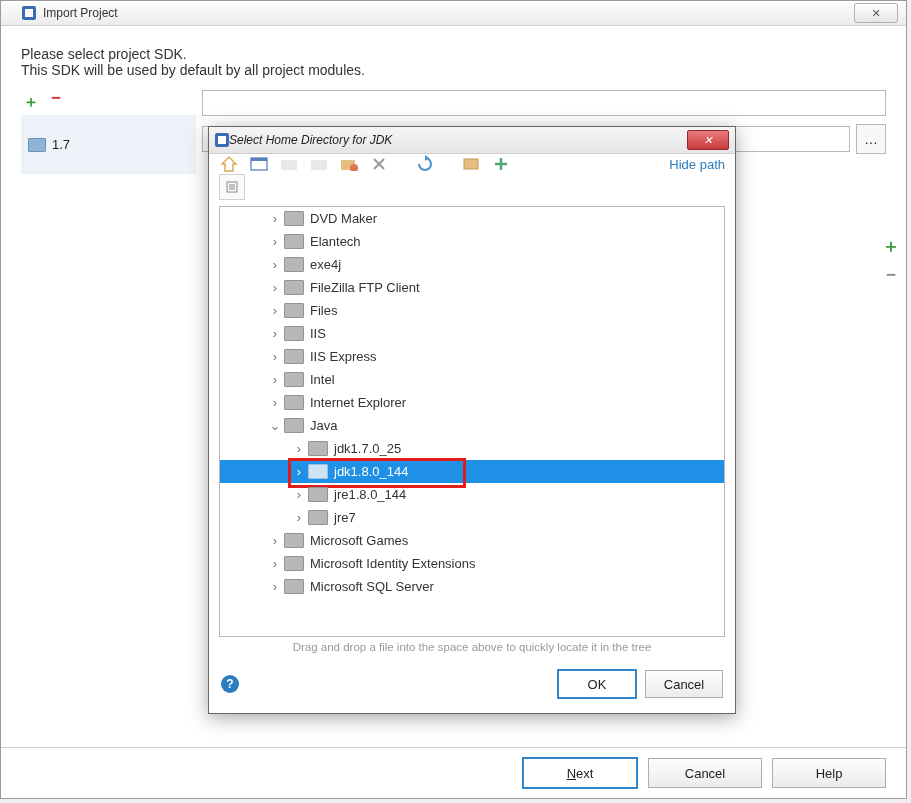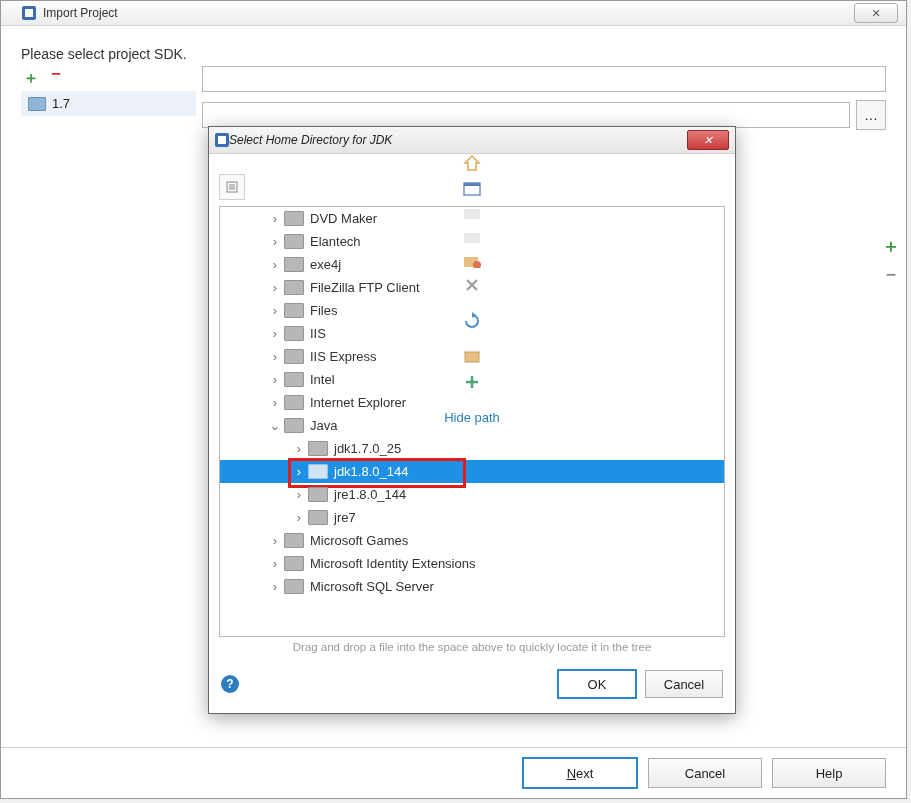--- a/index.html
+++ b/index.html
@@ -14,21 +14,21 @@
   .titlebar .icon-box { width:16px; height:16px; margin-right:6px; display:inline-flex; align-items:center; justify-content:center;}
   .win-btn { position:absolute; top:2px; right:8px; width:42px; height:18px; border:1px solid #b0b0b0; border-radius:3px; background:linear-gradient(#fff,#e5e5e5); display:flex; align-items:center; justify-content:center; font-size:11px; color:#555;}
   .body { flex:1; padding: 16px 20px 0 20px; display:flex; flex-direction:column; position:relative;}
   .heading { font-size:14px; color:#333; margin:4px 0 0 0;}
   .sub { font-size:14px; color:#333; margin:0 0 8px 0;}
   .sdk-area { display:flex; gap:6px; margin-top:4px;}
   .sdk-tree { width:175px; border:none; }
   .sdk-tools { display:flex; gap:8px; padding:2px 2px;}
   .plus { color:#3c9a3c; font-weight:bold; font-size:16px;}
   .minus{ color:#c33; font-weight:bold; font-size:18px; line-height:10px;}
-  .sdk-item { background:#edf2f8; border:1px solid #edf2f8; padding:4px 6px; display:flex; align-items:center; gap:6px;}
+  .sdk-item { background:#edf2f8; border:1px solid #edf2f8; padding:21px 6px; display:flex; align-items:center; gap:6px;}
   .folder-ic { width:16px; height:12px; background:#8fb4d8; border:1px solid #6d92b7; border-radius:1px; display:inline-block;}
   .right-pane { flex:1; display:flex; flex-direction:column; gap:8px;}
   .textbox { height:26px; border:1px solid #b8b8b8; background:#fff; box-sizing:border-box;}
   .row { display:flex; gap:6px; align-items:center;}
   .browse-btn { width:28px; height:28px; border:1px solid #b8b8b8; background:#f7f7f7; display:flex; align-items:center; justify-content:center; font-size:14px;}
   .side-plus-minus { position:absolute; right:6px; top:208px; display:flex; flex-direction:column; gap:4px; align-items:center;}
   .side-plus-minus span { font-size:18px; font-weight:bold;}
   .side-plus-minus .p { color:#3c9a3c;}
   .side-plus-minus .m { color:#888;}
 
@@ -41,21 +41,21 @@
   .dialog {
     position:absolute; left:207px; top:100px; width:526px; height:586px; background:#fff; border:1px solid #666;
     box-shadow: 0 4px 18px rgba(0,0,0,0.35);
     display:flex; flex-direction:column;
   }
   .dialog .dlg-titlebar {
     height:26px; background:linear-gradient(#f6f6f6,#e6e6e6); border-bottom:1px solid #cfcfcf;
     display:flex; align-items:center; padding:0 6px; font-size:12px; position:relative;font-style:italic;
   }
   .dlg-close { position:absolute; right:6px; top:3px; width:40px; height:18px; background:linear-gradient(#e87b7b,#c83a3a); border:1px solid #8d2a2a; border-radius:2px; display:flex; align-items:center; justify-content:center; color:#fff; font-size:11px;}
-  .dlg-toolbar { height:20px; display:flex; align-items:center; padding:0 10px; gap:10px;flex-direction:column;}
+  .dlg-toolbar { height:20px; display:flex; align-items:center; padding:0 10px; gap:10px;}
   .tb-ic { width:20px; height:20px; display:flex; align-items:center; justify-content:center; opacity:0.85;}
   .tb-sep { flex:1; }
   .hide-path { color:#2b7dc0; font-size:13px;}
   .dlg-path-row { display:flex; align-items:center; gap:4px; padding:0 10px 6px 10px;}
   .dlg-path { flex:1; height:24px; border:1px solid #b8b8b8; padding:2px 6px; font-size:13px; box-sizing:border-box;}
   .hist-btn { width:24px; height:24px; border:1px solid #cfcfcf; background:#fafafa; display:flex; align-items:center; justify-content:center;}
   .tree-box { flex:1; margin:0 10px; border:1px solid #b8b8b8; overflow:hidden; position:relative;}
   .tree-scroll { position:absolute; inset:0; overflow-y:auto; overflow-x:hidden;}
   .tree-scroll::-webkit-scrollbar { width:16px;}
   .tree-scroll::-webkit-scrollbar-thumb { background:#d0d0d0; border:1px solid #bcbcbc;}
@@ -84,20 +84,21 @@
           <rect width="14" height="14" rx="2" fill="#3a6db0"></rect>
           <rect x="3" y="3" width="8" height="8" fill="#fff"></rect>
         </svg>
     </span>
     <span>Import Project</span>
     <div class="win-btn">✕</div>
   </div>
 
   <div class="body">
     <div class="heading">Please select project SDK.</div>
+    <div class="sub">This SDK will be used by default by all project modules.</div>
 
     <div class="sdk-area">
       <div class="sdk-tree">
         <div class="sdk-tools">
           <span class="plus">＋</span>
           <span class="minus">－</span>
         </div>
         <div class="sdk-item">
           <span class="folder-ic"></span>
           <span>1.7</span>

